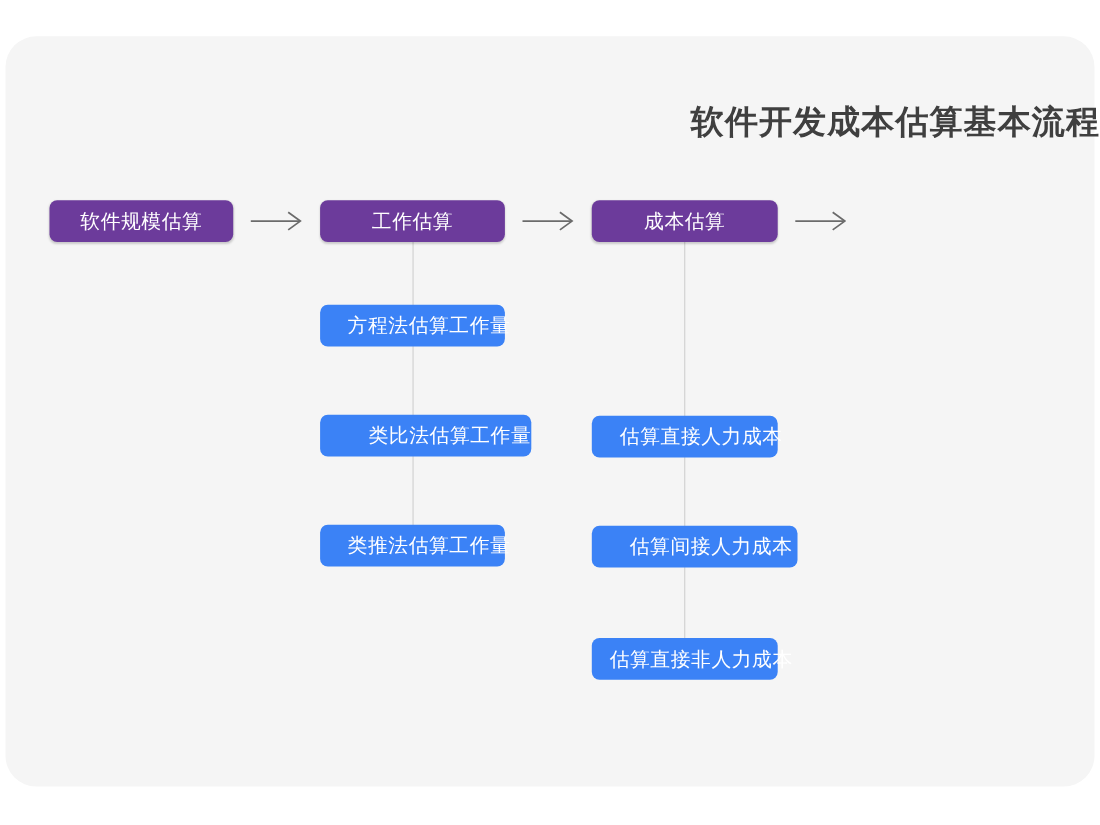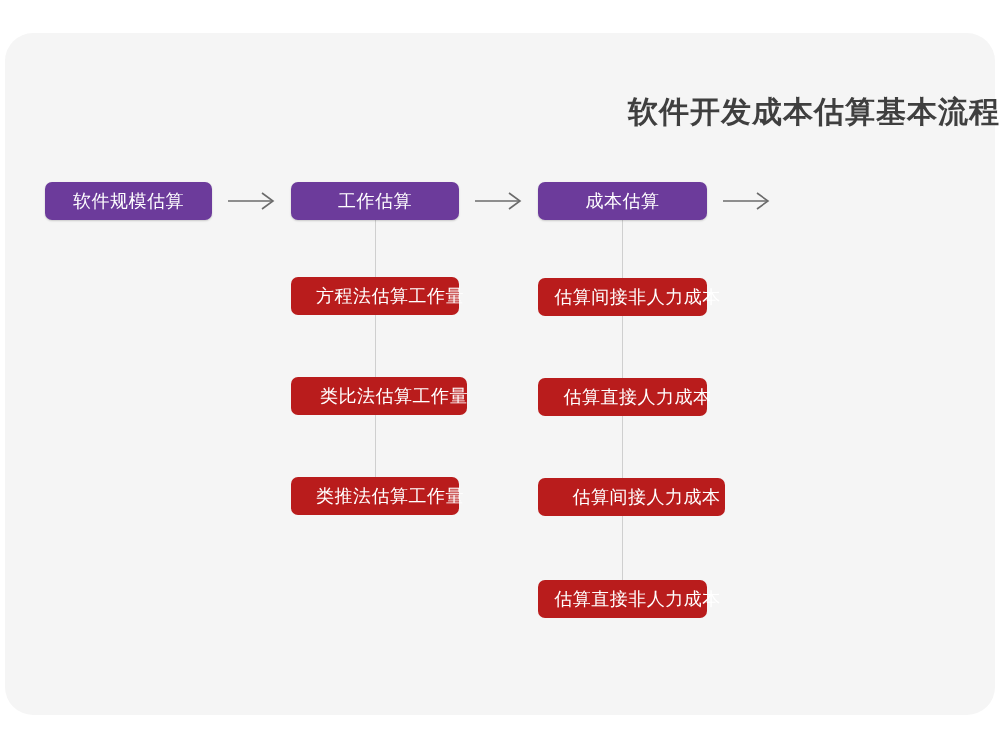--- a/index.html
+++ b/index.html
@@ -60,21 +60,21 @@
     color: #ffffff;
     letter-spacing: 0.5px;
   }
 
   .node.primary {
     background: #6c3b9b;
     box-shadow: 0 1px 2px rgba(0,0,0,0.18);
   }
 
   .node.secondary {
-    background: #b91c1c;
+    background: #3b82f6;
     padding-left: 30px;
   }
 
   
   .spine {
     position: absolute;
     width: 1px;
     background: #cfcfcf;
   }
 
@@ -106,42 +106,39 @@
   <div class="spine" style="left:375px; top:220px; height:280px;"></div>
 
   <div class="node primary" style="left:291px; top:182px; width:168px; height:38px;">
     <span>工作估算</span>
   </div>
 
   <div class="node secondary" style="left:291px; top:277px; width:168px; height:38px;">
     <span>方程法估算工作量</span>
   </div>
 
-  <div class="node secondary" style="left:291px; top:377px; width:176px; height:38px;">
+  <div class="node secondary" style="left:291px; top:377px; width:192px; height:38px;justify-content:flex-end;">
     <span>类比法估算工作量</span>
   </div>
 
   <div class="node secondary" style="left:291px; top:477px; width:168px; height:38px;">
     <span>类推法估算工作量</span>
   </div>
 
   <svg class="arrow" style="left:473px; top:189px; width:56px;" viewBox="0 0 56 24">
     <line x1="2" y1="12" x2="46" y2="12" stroke="#6b6b6b" stroke-width="1.6"></line>
     <polyline points="36,4 47,12 36,20" fill="none" stroke="#6b6b6b" stroke-width="1.6"></polyline>
   </svg>
 
   <div class="spine" style="left:622px; top:220px; height:383px;"></div>
 
   <div class="node primary" style="left:538px; top:182px; width:169px; height:38px;">
     <span>成本估算</span>
   </div>
 
-  <div class="node secondary" style="left:538px; top:278px; width:169px; height:38px;">
-    <span>估算间接非人力成本</span>
-  </div>
 
   <div class="node secondary" style="left:538px; top:378px; width:169px; height:38px;">
     <span>估算直接人力成本</span>
   </div>
 
   <div class="node secondary" style="left:538px; top:478px; width:187px; height:38px;justify-content:center;">
     <span>估算间接人力成本</span>
   </div>
 
   <div class="node secondary" style="left:538px; top:580px; width:169px; height:38px;">

